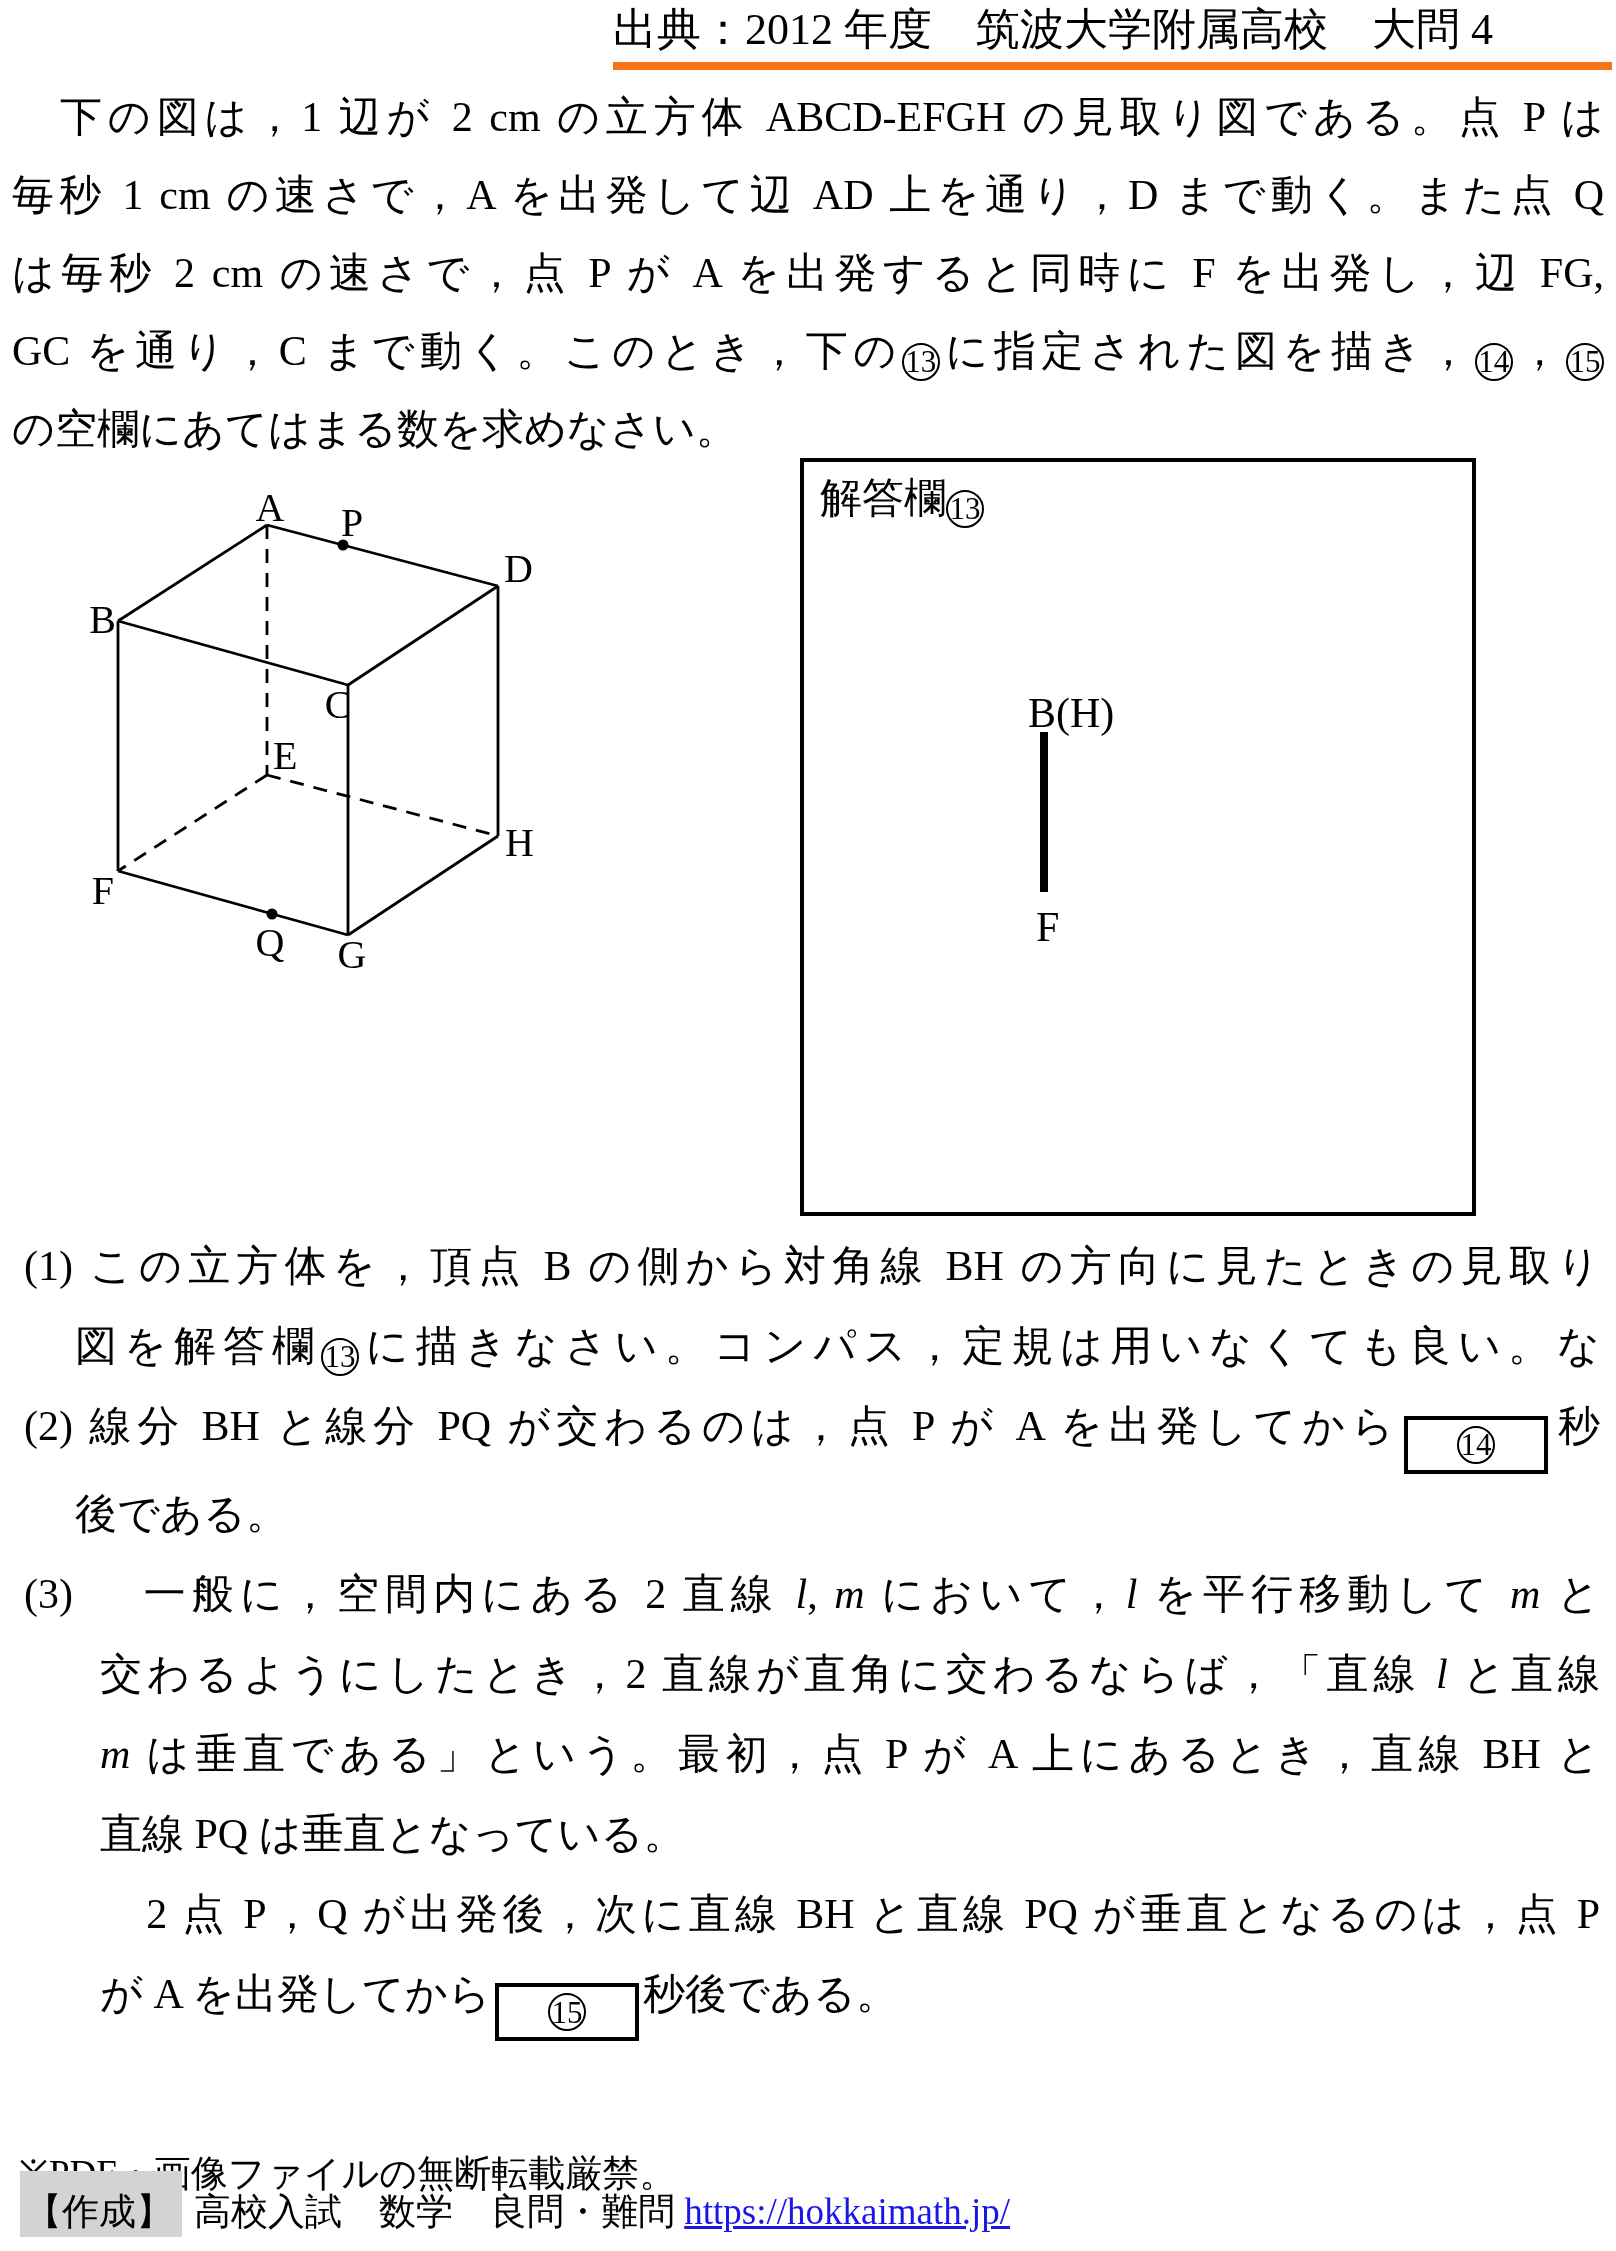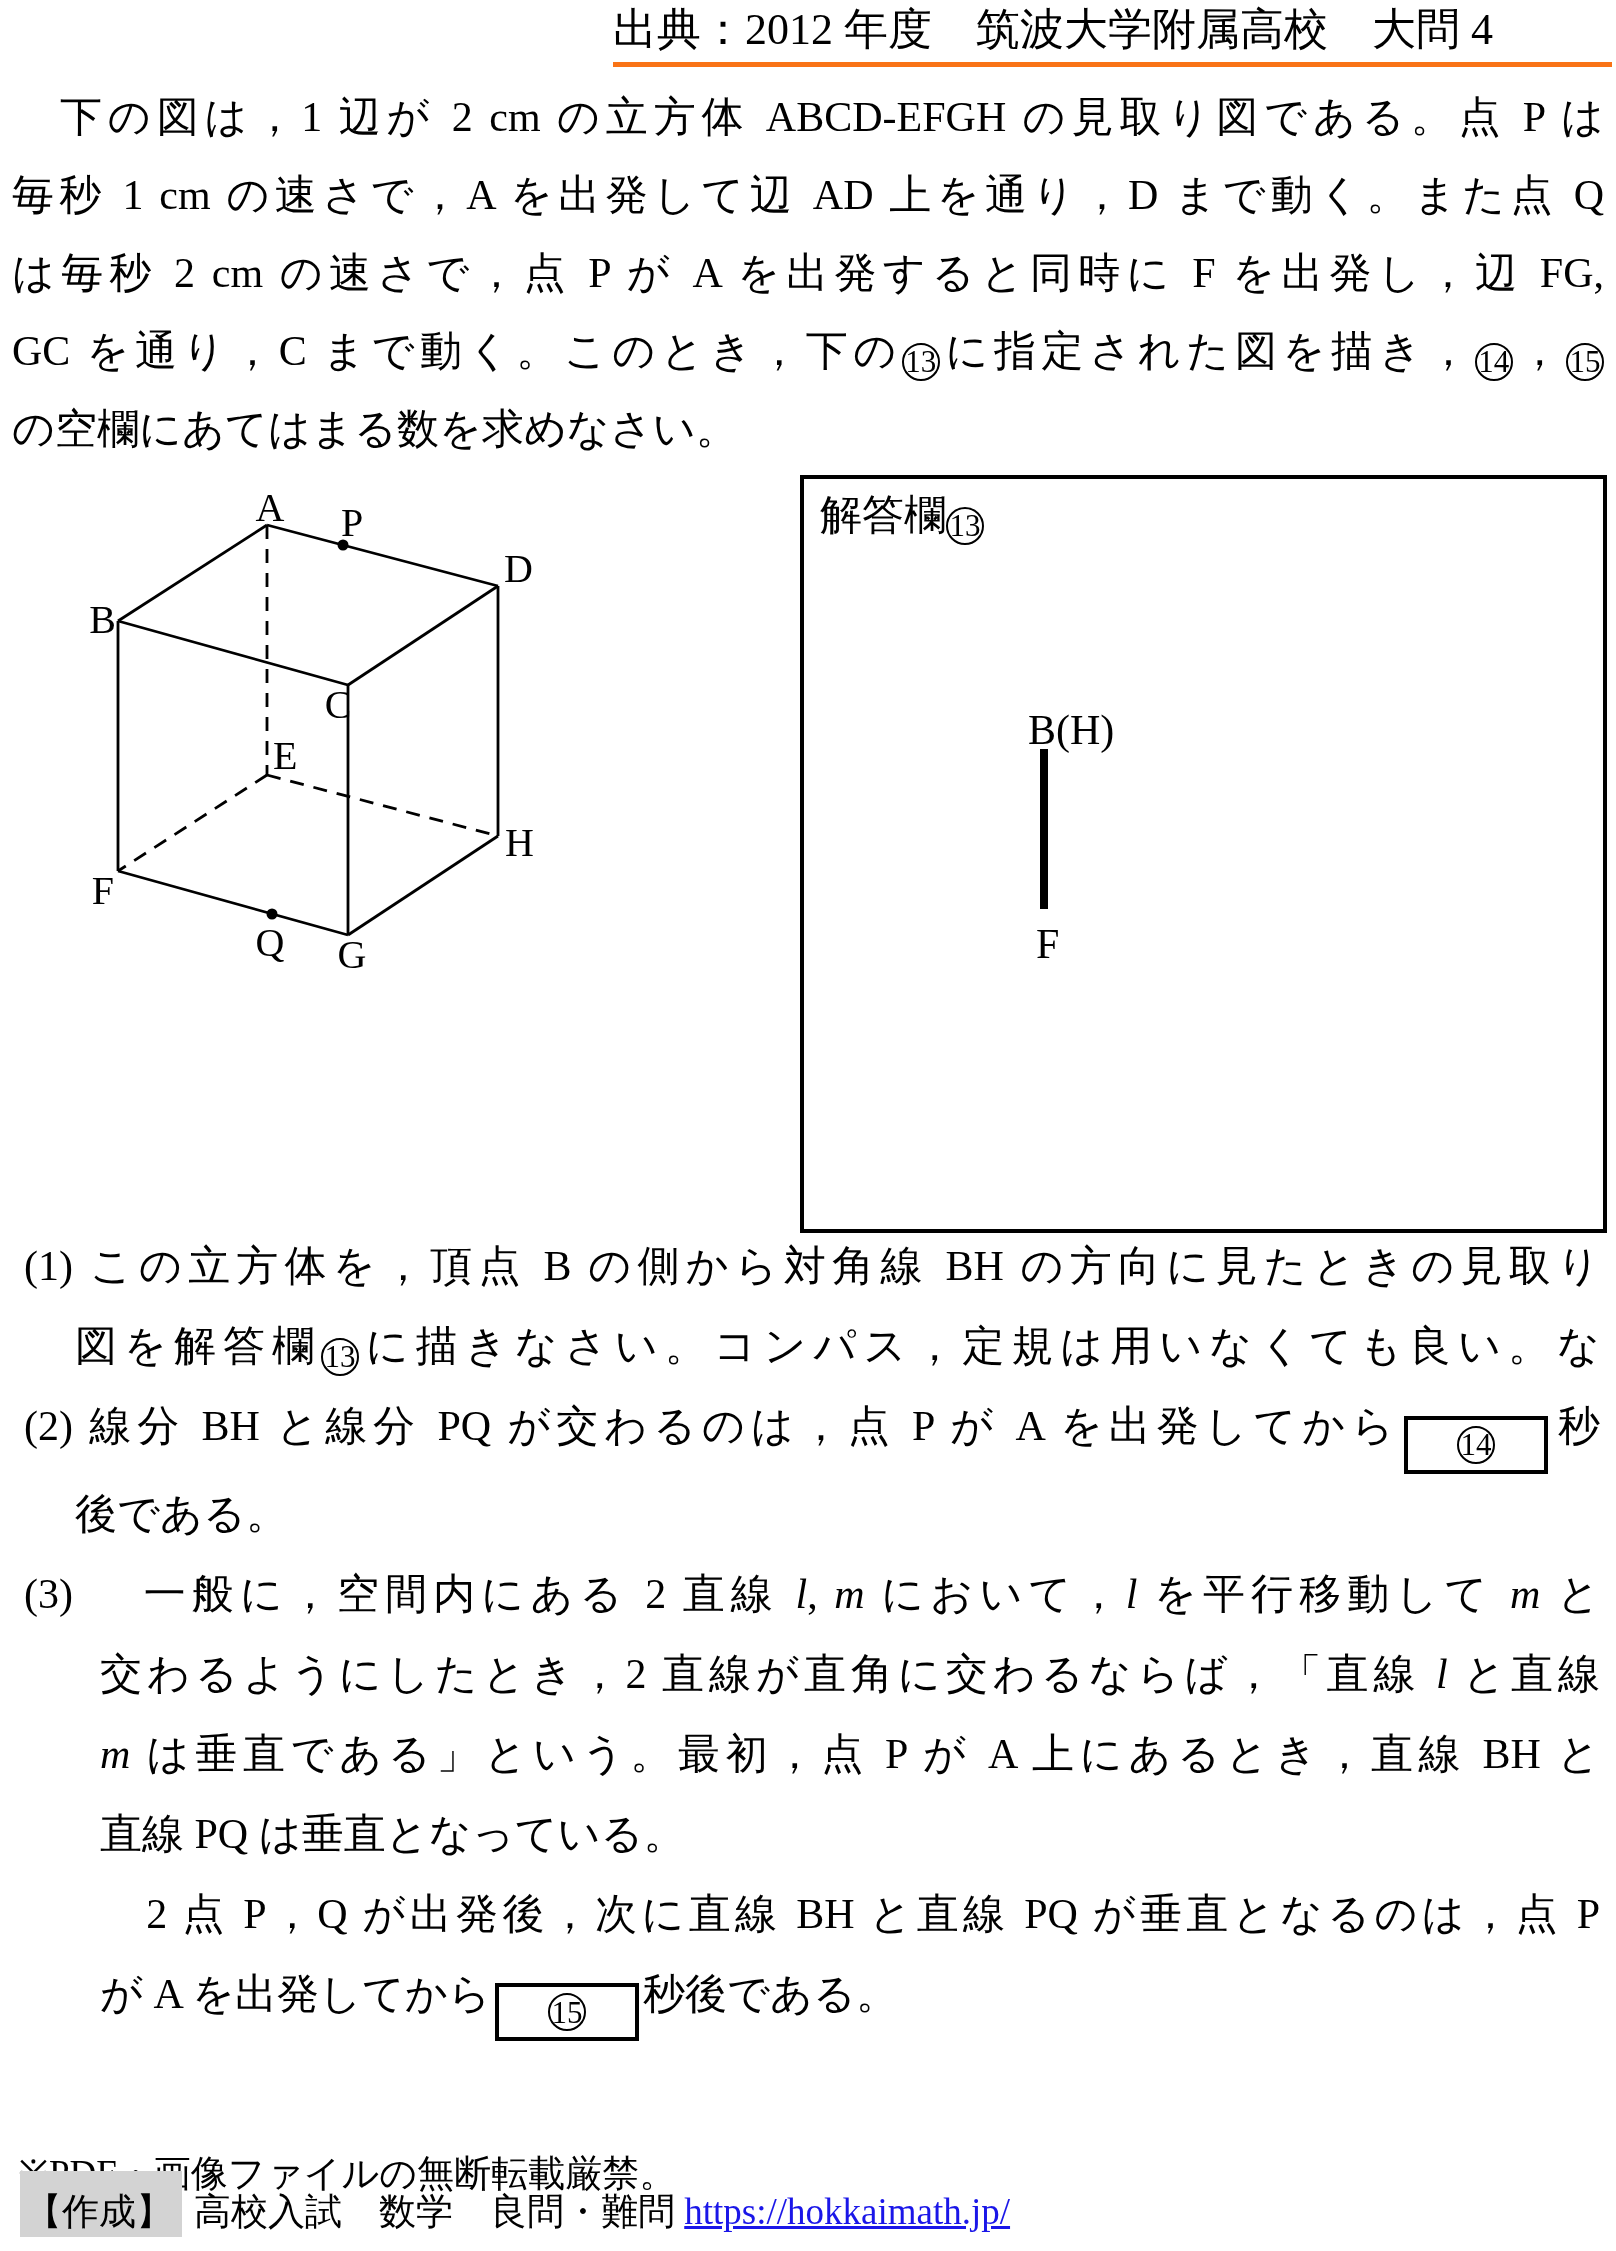--- a/index.html
+++ b/index.html
@@ -6,39 +6,39 @@
   body{
     width:1616px;height:2251px;background:#ffffff;color:#000;
     font-family:"Liberation Serif","DejaVu Serif",serif;
     position:relative;overflow:hidden;
   }
   .abs{position:absolute;}
   .tline{white-space:nowrap;}
   .jline{text-align:justify;text-align-last:justify;}
   #title{
     left:613px;top:4px;width:999px;font-size:44px;line-height:52px;
-    border-bottom:5px solid #f97316;padding-bottom:6px;white-space:nowrap;
+    border-bottom:8px solid #f97316;padding-bottom:6px;white-space:nowrap;
   }
   #intro{left:12px;top:78px;width:1592px;font-size:42px;line-height:78px;}
   #questions{left:24px;top:1226px;width:1576px;font-size:42px;line-height:80px;}
   #questions .cont{padding-left:51px;}
   #questions .cont3{padding-left:76px;}
   .circ{
     display:inline-flex;align-items:center;justify-content:center;
     width:38px;height:38px;border:2.5px solid #000;border-radius:50%;
     font-size:31px;line-height:1;vertical-align:-7px;box-sizing:border-box;
     letter-spacing:0;
   }
   .abox{
     display:inline-flex;align-items:center;justify-content:center;
     width:144px;height:58px;border:4px solid #000;box-sizing:border-box;
     vertical-align:-15px;margin:0 4px;
   }
   #answerbox{
-    left:800px;top:475px;width:807px;height:758px;
+    left:800px;top:458px;width:676px;height:758px;
     border:4px solid #000;box-sizing:border-box;
   }
   #ab-label{left:16px;top:8px;font-size:42px;line-height:56px;white-space:nowrap;}
   #ab-top-label{left:224px;top:226px;font-size:42px;line-height:50px;}
   #ab-line{left:236px;top:270px;width:8px;height:160px;background:#000;}
   #ab-bottom-label{left:232px;top:440px;font-size:42px;line-height:50px;}
   #cubewrap{left:80px;top:478px;width:470px;height:502px;}
   #footer1{left:18px;top:2152px;font-size:37px;line-height:44px;white-space:nowrap;}
   #footer2{left:20px;top:2188px;font-size:37px;line-height:48px;white-space:nowrap;}
   .hl{padding:20px 9px 5px 5px;margin-right:12px;text-align:center;}

